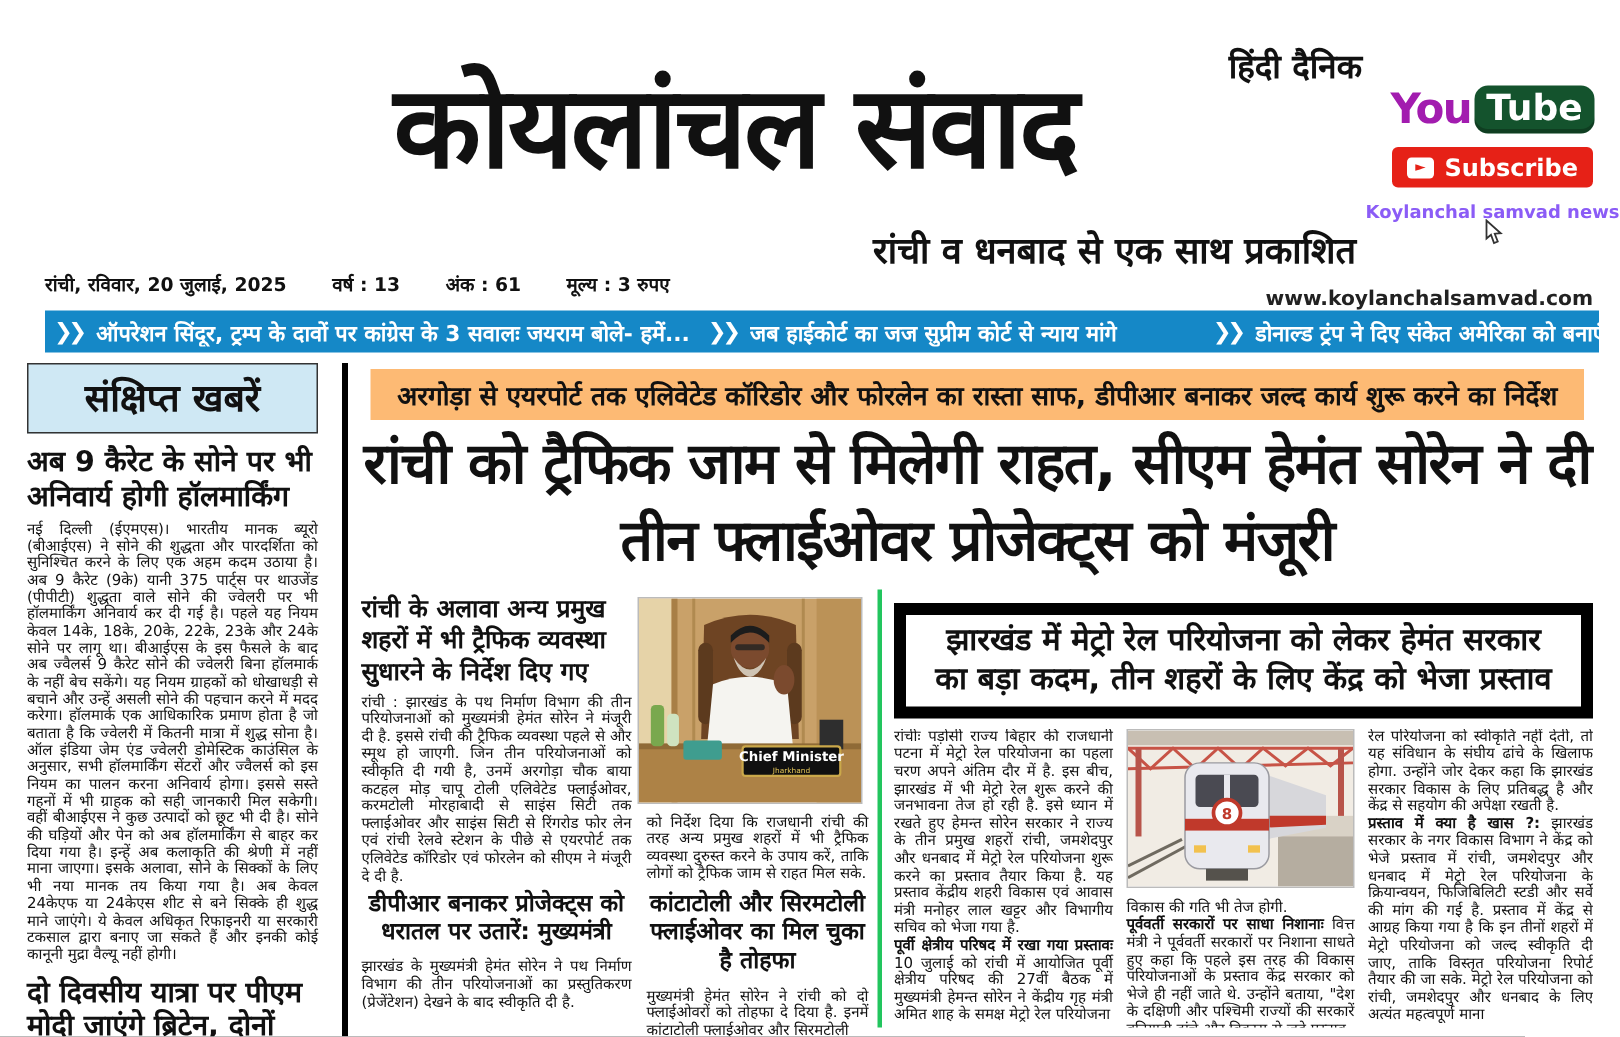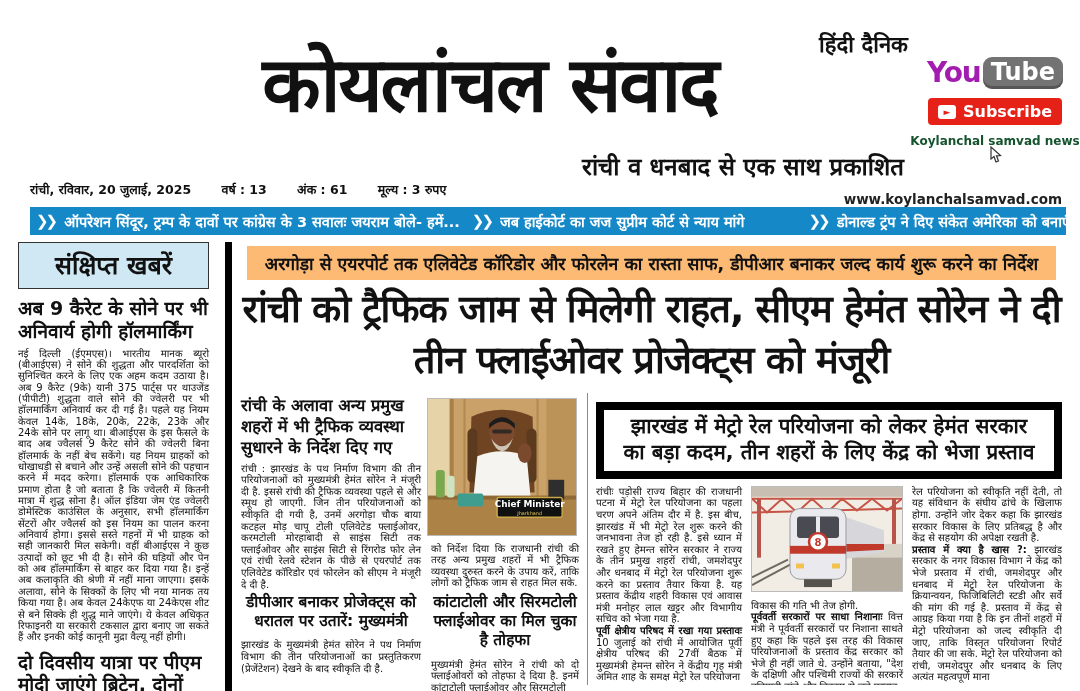--- a/index.html
+++ b/index.html
@@ -17,54 +17,54 @@
     font-size:76px; font-weight:900; letter-spacing:-2px; line-height:1.35; white-space:nowrap;
   }
   .tagline { position:absolute; top:149px; right:176px; font-size:24px; font-weight:bold; }
   .dateline { position:absolute; top:181px; left:30px; font-size:12.5px; font-weight:bold; }
   .dateline span { margin-right:26px; }
   .website { position:absolute; top:191px; right:18px; font-size:13.5px; font-weight:bold; color:#222; }
   
   .yt-block { position:absolute; top:56px; right:16px; width:138px; display:flex; flex-direction:column; align-items:center; }
   .yt-logo { display:flex; align-items:center; }
   .yt-you { font-size:28px; font-weight:900; color:#a21caf; letter-spacing:-1px; }
-  .yt-tube { margin-left:2px; background:#737373; color:#fff; font-size:24px; font-weight:900;
+  .yt-tube { margin-left:2px; background:#14532d; color:#fff; font-size:24px; font-weight:900;
              border-radius:9px; padding:3px 8px 5px; line-height:1; box-shadow:inset 0 -3px 0 rgba(0,0,0,.25); }
   .yt-sub { margin-top:9px; background:#e62117; color:#fff; border-radius:4px;
             display:flex; align-items:center; gap:7px; padding:4px 10px; font-size:16px; font-weight:bold; }
   .yt-play { display:inline-flex; align-items:center; justify-content:center;
              width:18px; height:14px; background:#fff; border-radius:3px; color:#e62117; font-size:9px; }
-  .yt-channel { margin-top:9px; font-size:12px; font-weight:bold; color:#14532d; white-space:nowrap; }
+  .yt-channel { margin-top:9px; font-size:12px; font-weight:bold; color:#8b5cf6; white-space:nowrap; }
   .cursor-icon { display:block; margin:-2px auto 0; width:16px; height:18px; }
   
   .ticker {
     position:absolute; top:207px; left:30px; right:14px; height:28px;
     display:flex; align-items:center; color:#fff; overflow:hidden;
   }
   .ticker-item { height:100%; display:flex; align-items:center; padding:0 6px; }
   .t1 { flex:0 0 38.5%; } .t2 { flex:0 0 32.5%; } .t3 { flex:1; }
   .chev { font-weight:900; font-size:15px; letter-spacing:-3px; margin-right:9px; font-style:italic; }
   .ticker-item span.txt { font-size:14.5px; font-weight:bold; white-space:nowrap; overflow:hidden; }
   
   .content { position:absolute; top:242px; left:18px; right:18px; bottom:0; display:flex; }
-  .sidebar { width:214px; flex:none; border-right:7px solid #000000; padding-right:16px; }
+  .sidebar { width:214px; flex:none; border-right:4px solid #000000; padding-right:16px; }
   .main { flex:1; padding-left:9px; position:relative; }
   
   .brief-box { background:#cfe8f4; border:1px solid #333; text-align:center;
                font-size:25px; font-weight:900; padding:4px 0 7px; }
   .sb-h { font-size:19px; font-weight:900; line-height:1.2; margin-top:8px; }
   .sb-body { margin-top:5px; font-size:10px; line-height:11.35px; text-align:justify; }
   
   .kicker { background:#fdba74; margin:4px 6px 0; padding:5px 8px; text-align:center;
             font-size:17.5px; font-weight:900; white-space:nowrap; overflow:hidden; }
   .main-headline { margin-top:4px; text-align:center; font-size:38px; font-weight:900;
                    line-height:1.35; letter-spacing:-1px; }
   .story-row { display:flex; margin-top:6px; height:292px; }
   
-  .traffic { position:relative; width:347px; flex:none; border-right:1px solid #22c55e; }
+  .traffic { position:relative; width:347px; flex:none; border-right:3px solid #22c55e; }
   .tr-sub { position:absolute; top:2px; left:0; width:184px; font-size:16.5px; font-weight:900; line-height:1.28; }
   .tr-photo { position:absolute; top:5px; right:10px; width:150px; height:138px; border:1px solid #bbb; }
   .tr-col1 { position:absolute; top:70px; left:0; width:180px; }
   .tr-col2 { position:absolute; top:150px; left:190px; width:148px; }
   .body-txt { font-size:10px; line-height:11.6px; text-align:justify; }
   .tr-subA { position:absolute; top:200px; left:0; width:180px; }
   .tr-subB { position:absolute; top:200px; left:190px; width:148px; }
   .mini-head { font-size:15.5px; font-weight:700; text-align:center; line-height:1.25; }
   .mini-body { margin-top:8px; }
   

